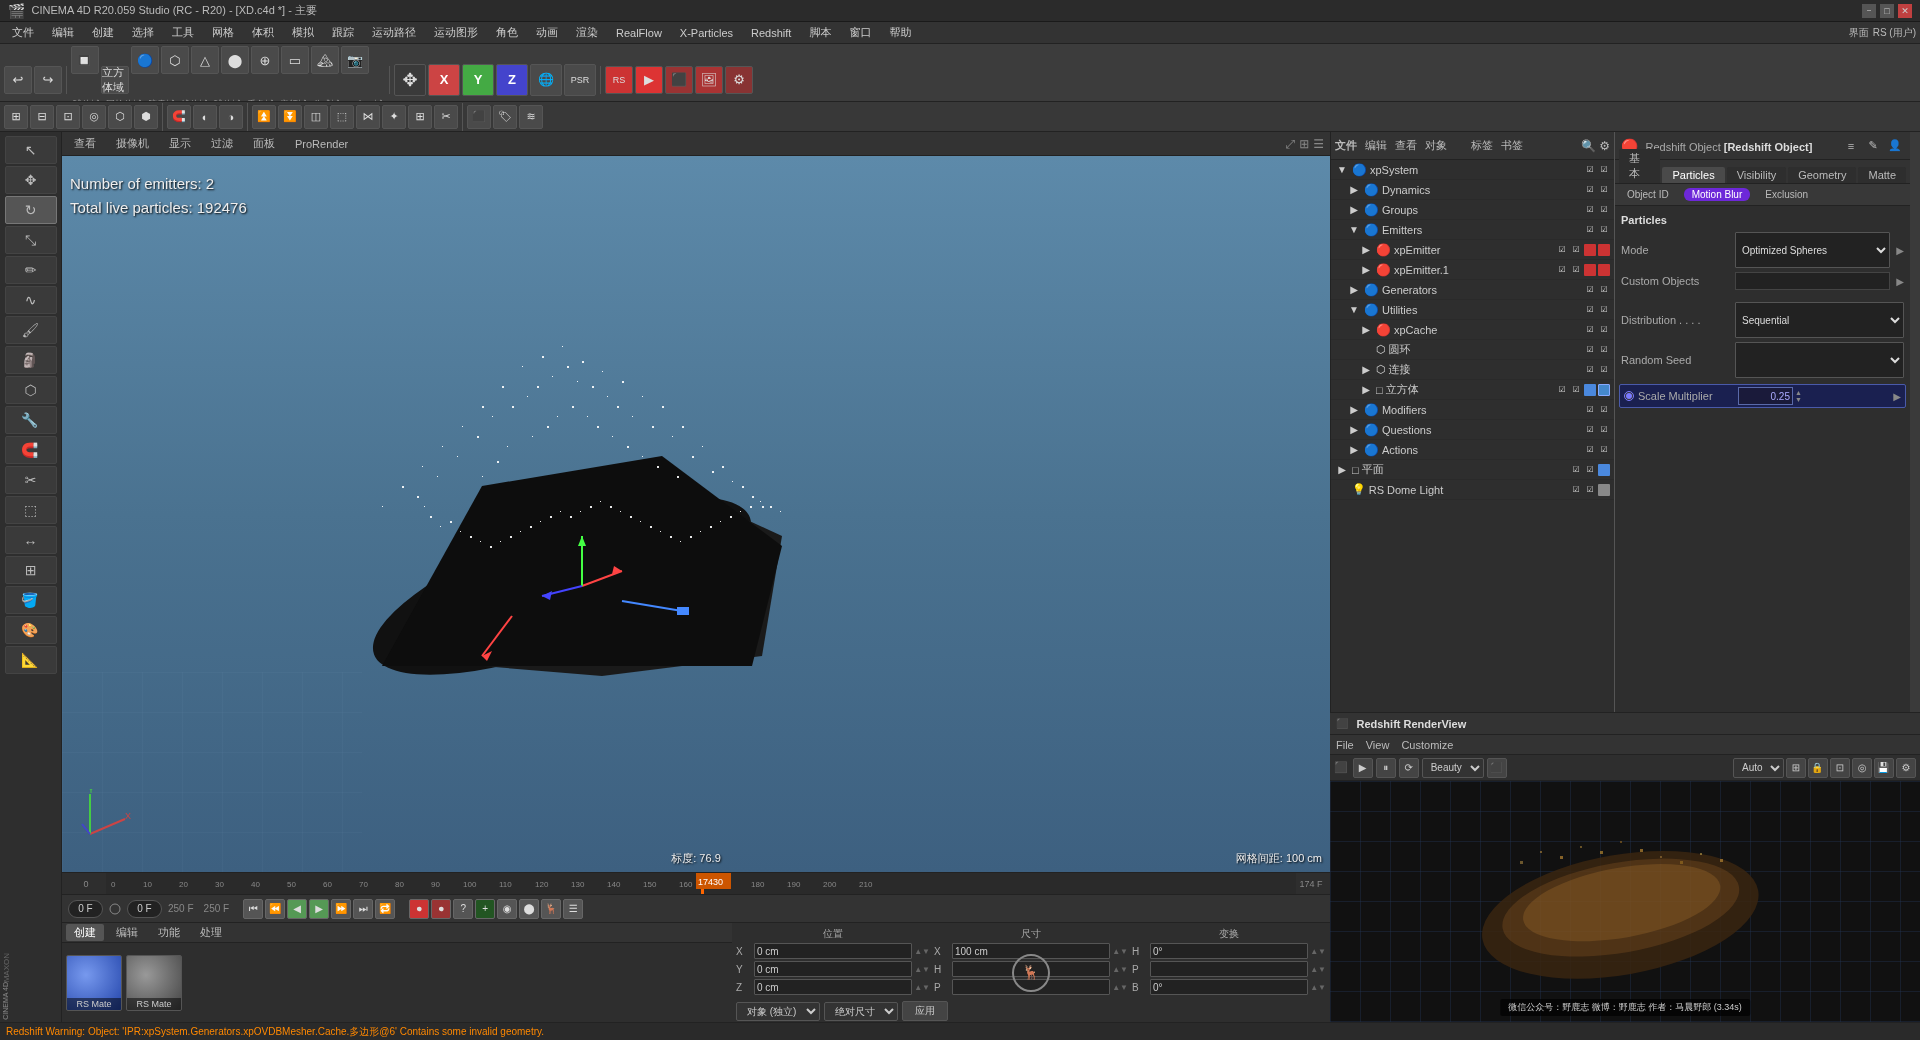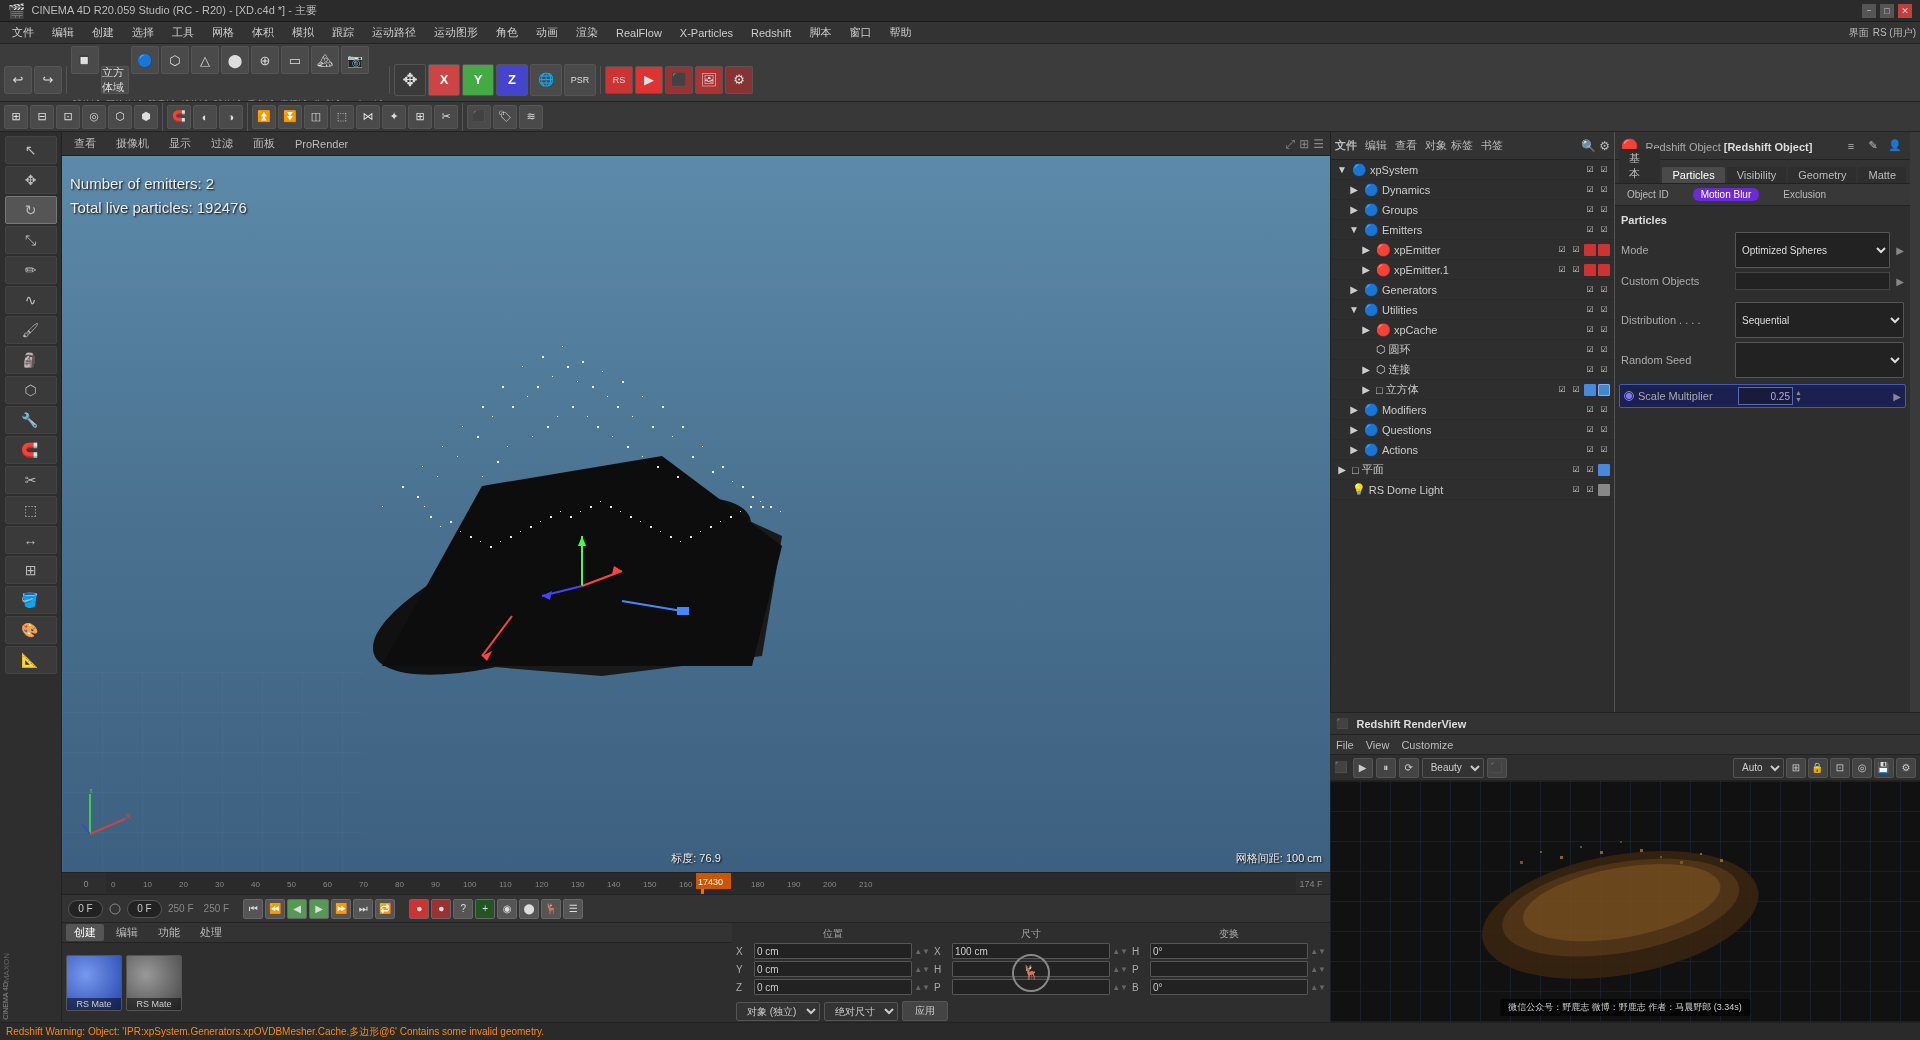--- a/index.html
+++ b/index.html
@@ -520,21 +520,21 @@
       background: #4a4a4a;
       color: #fff;
     }
 
     .props-subtabs {
       height: 22px;
       background: #383838;
       display: flex;
       align-items: center;
       padding: 0 4px;
-      gap: 16px;
+      gap: 7px;
       border-bottom: 1px solid #222;
     }
 
     .pstab {
       padding: 1px 8px;
       font-size: 10px;
       color: #bbb;
       cursor: pointer;
       border-radius: 2px;
     }
@@ -1187,21 +1187,21 @@
 
     <div style="display:flex; flex: 1; overflow:hidden;">
 
       <div class="right-scene-panel">
 
         <div class="scene-toolbar">
           <div style="font-size:11px; color:#bbb; font-weight:bold;">文件</div>
           <div style="margin-left:4px; font-size:11px; color:#bbb;">编辑</div>
           <div style="margin-left:4px; font-size:11px; color:#bbb;">查看</div>
           <div style="margin-left:4px; font-size:11px; color:#bbb;">对象</div>
-          <div style="margin-left:0; font-size:11px; color:#bbb;">标签</div>
+          <div style="margin-left:20px; font-size:11px; color:#bbb;">标签</div>
           <div style="margin-left:4px; font-size:11px; color:#bbb;">书签</div>
           <div style="margin-left:auto; display:flex; gap:3px;">
             <div style="font-size:12px; color:#bbb; cursor:pointer;">🔍</div>
             <div style="font-size:12px; color:#bbb; cursor:pointer;">⚙</div>
           </div>
         </div>
 
         <div class="scene-list">
 
           <div class="scene-item">

